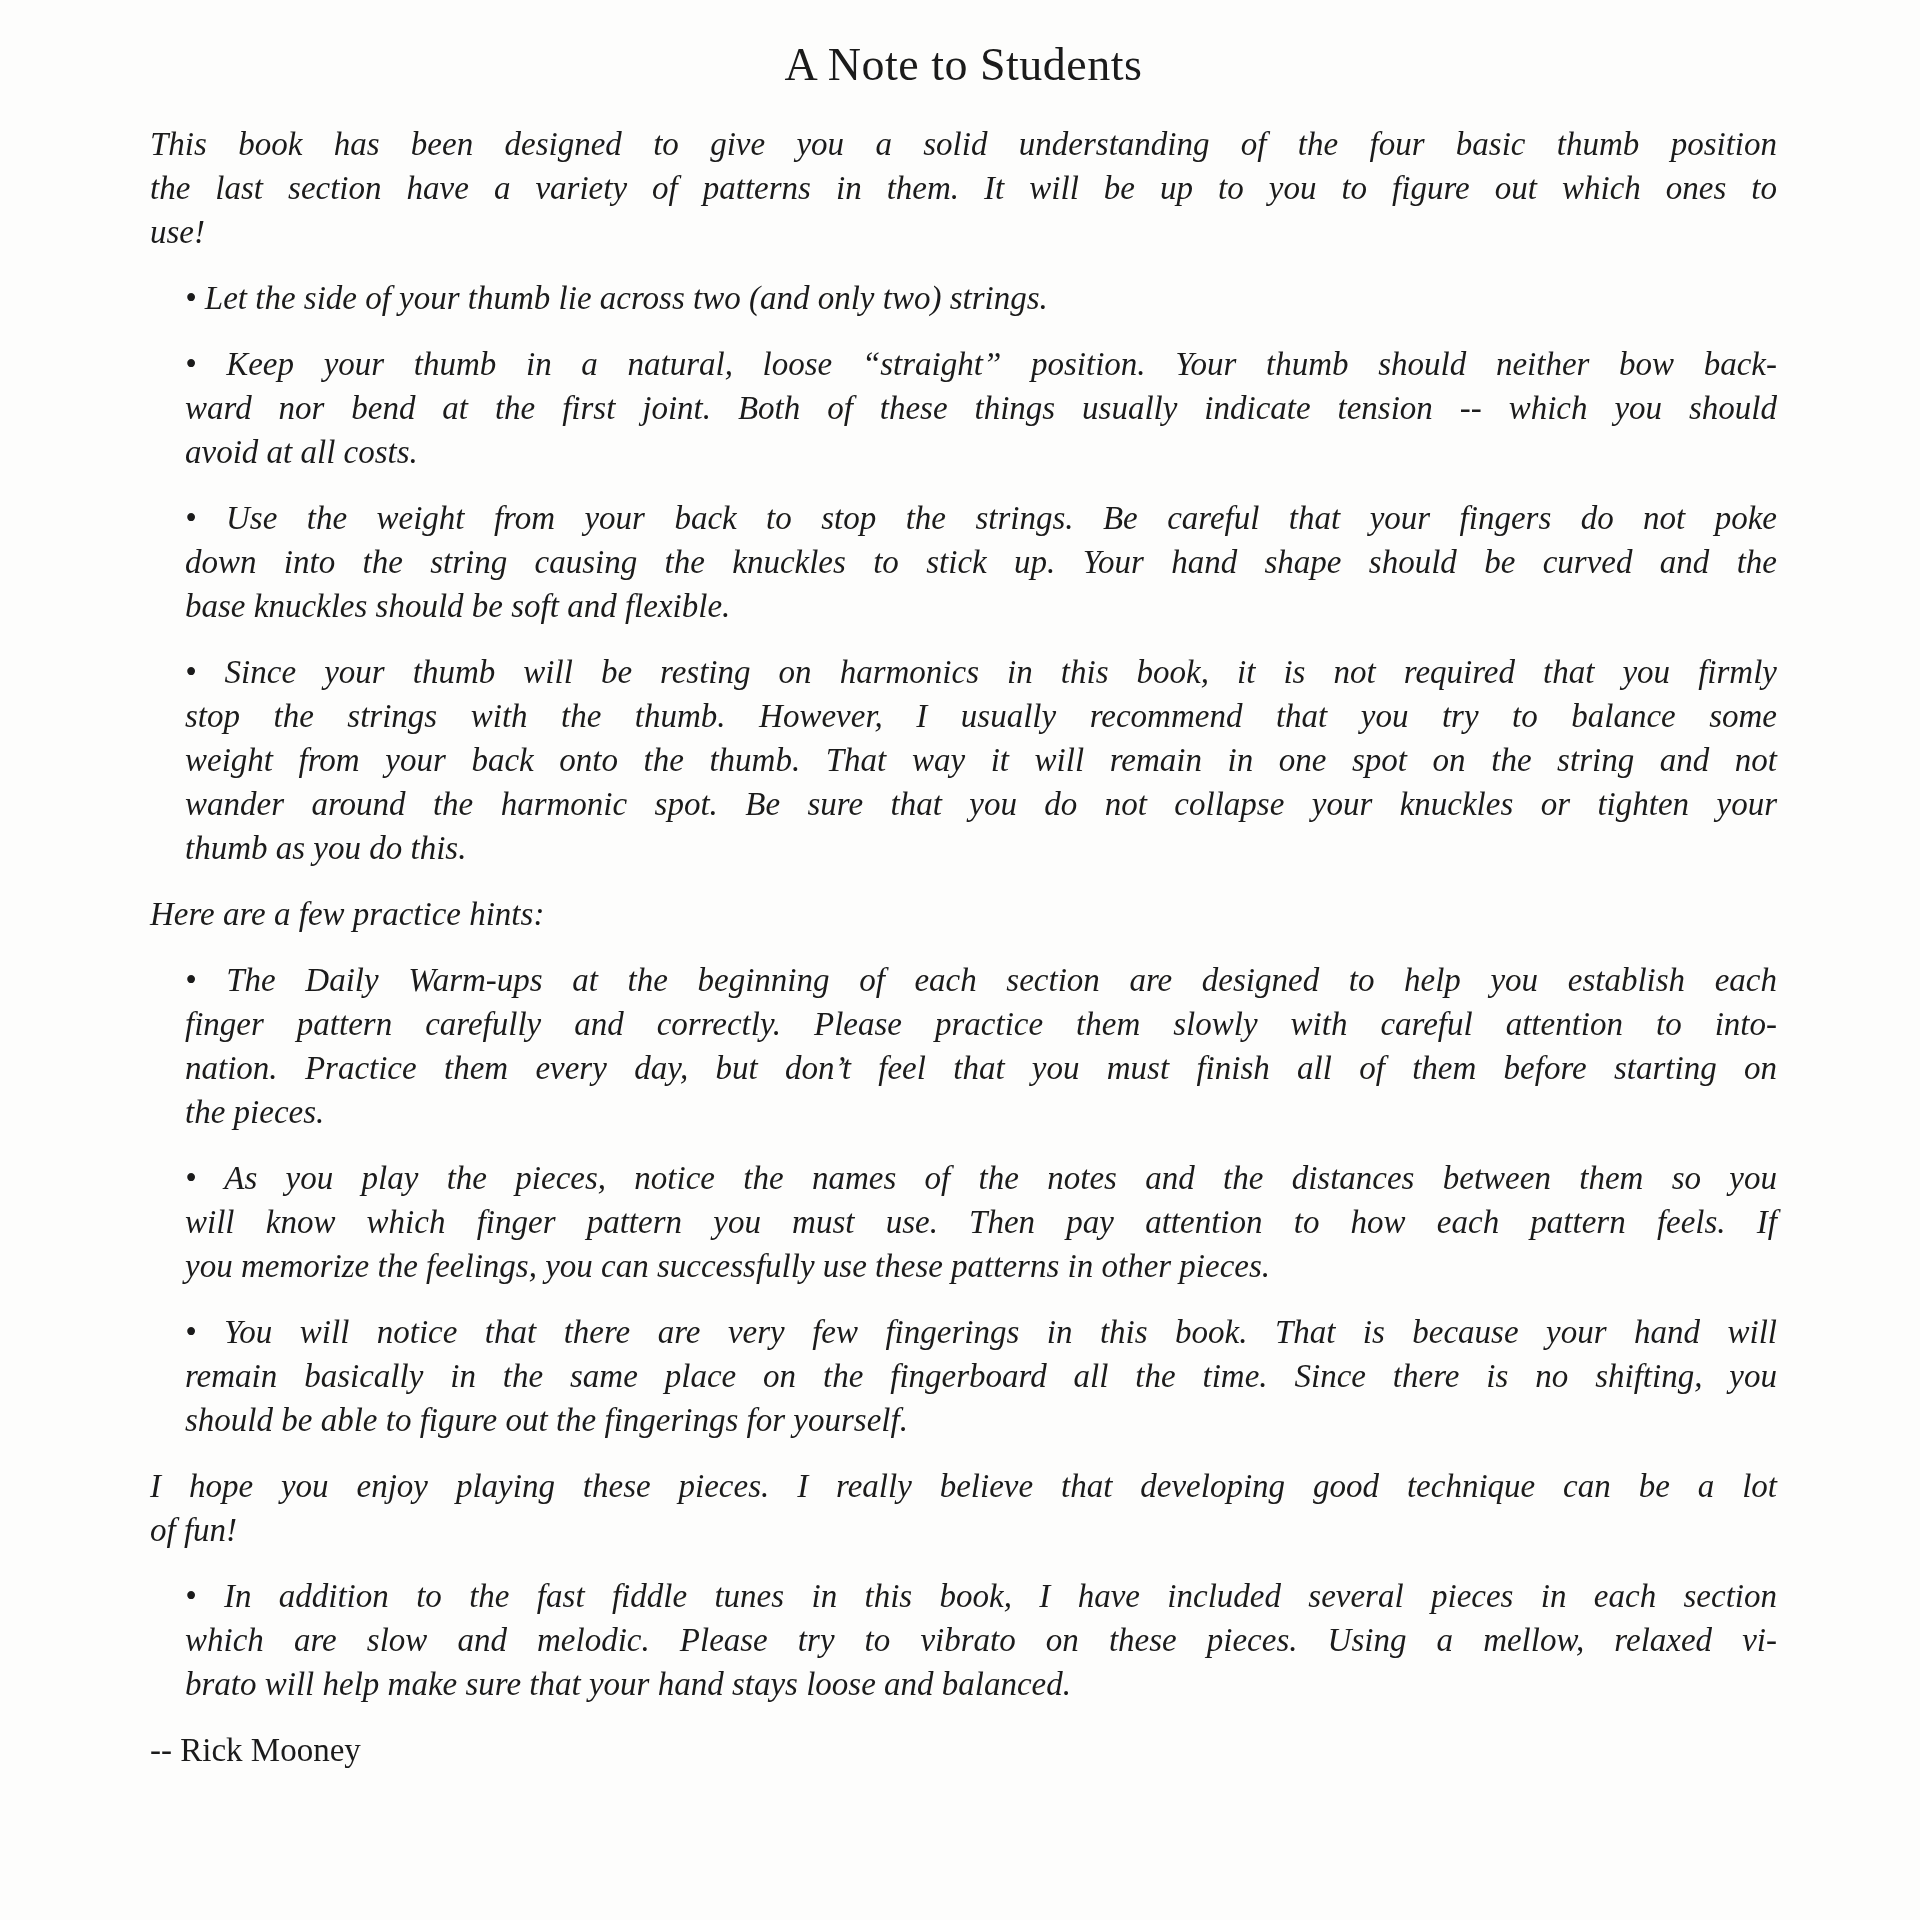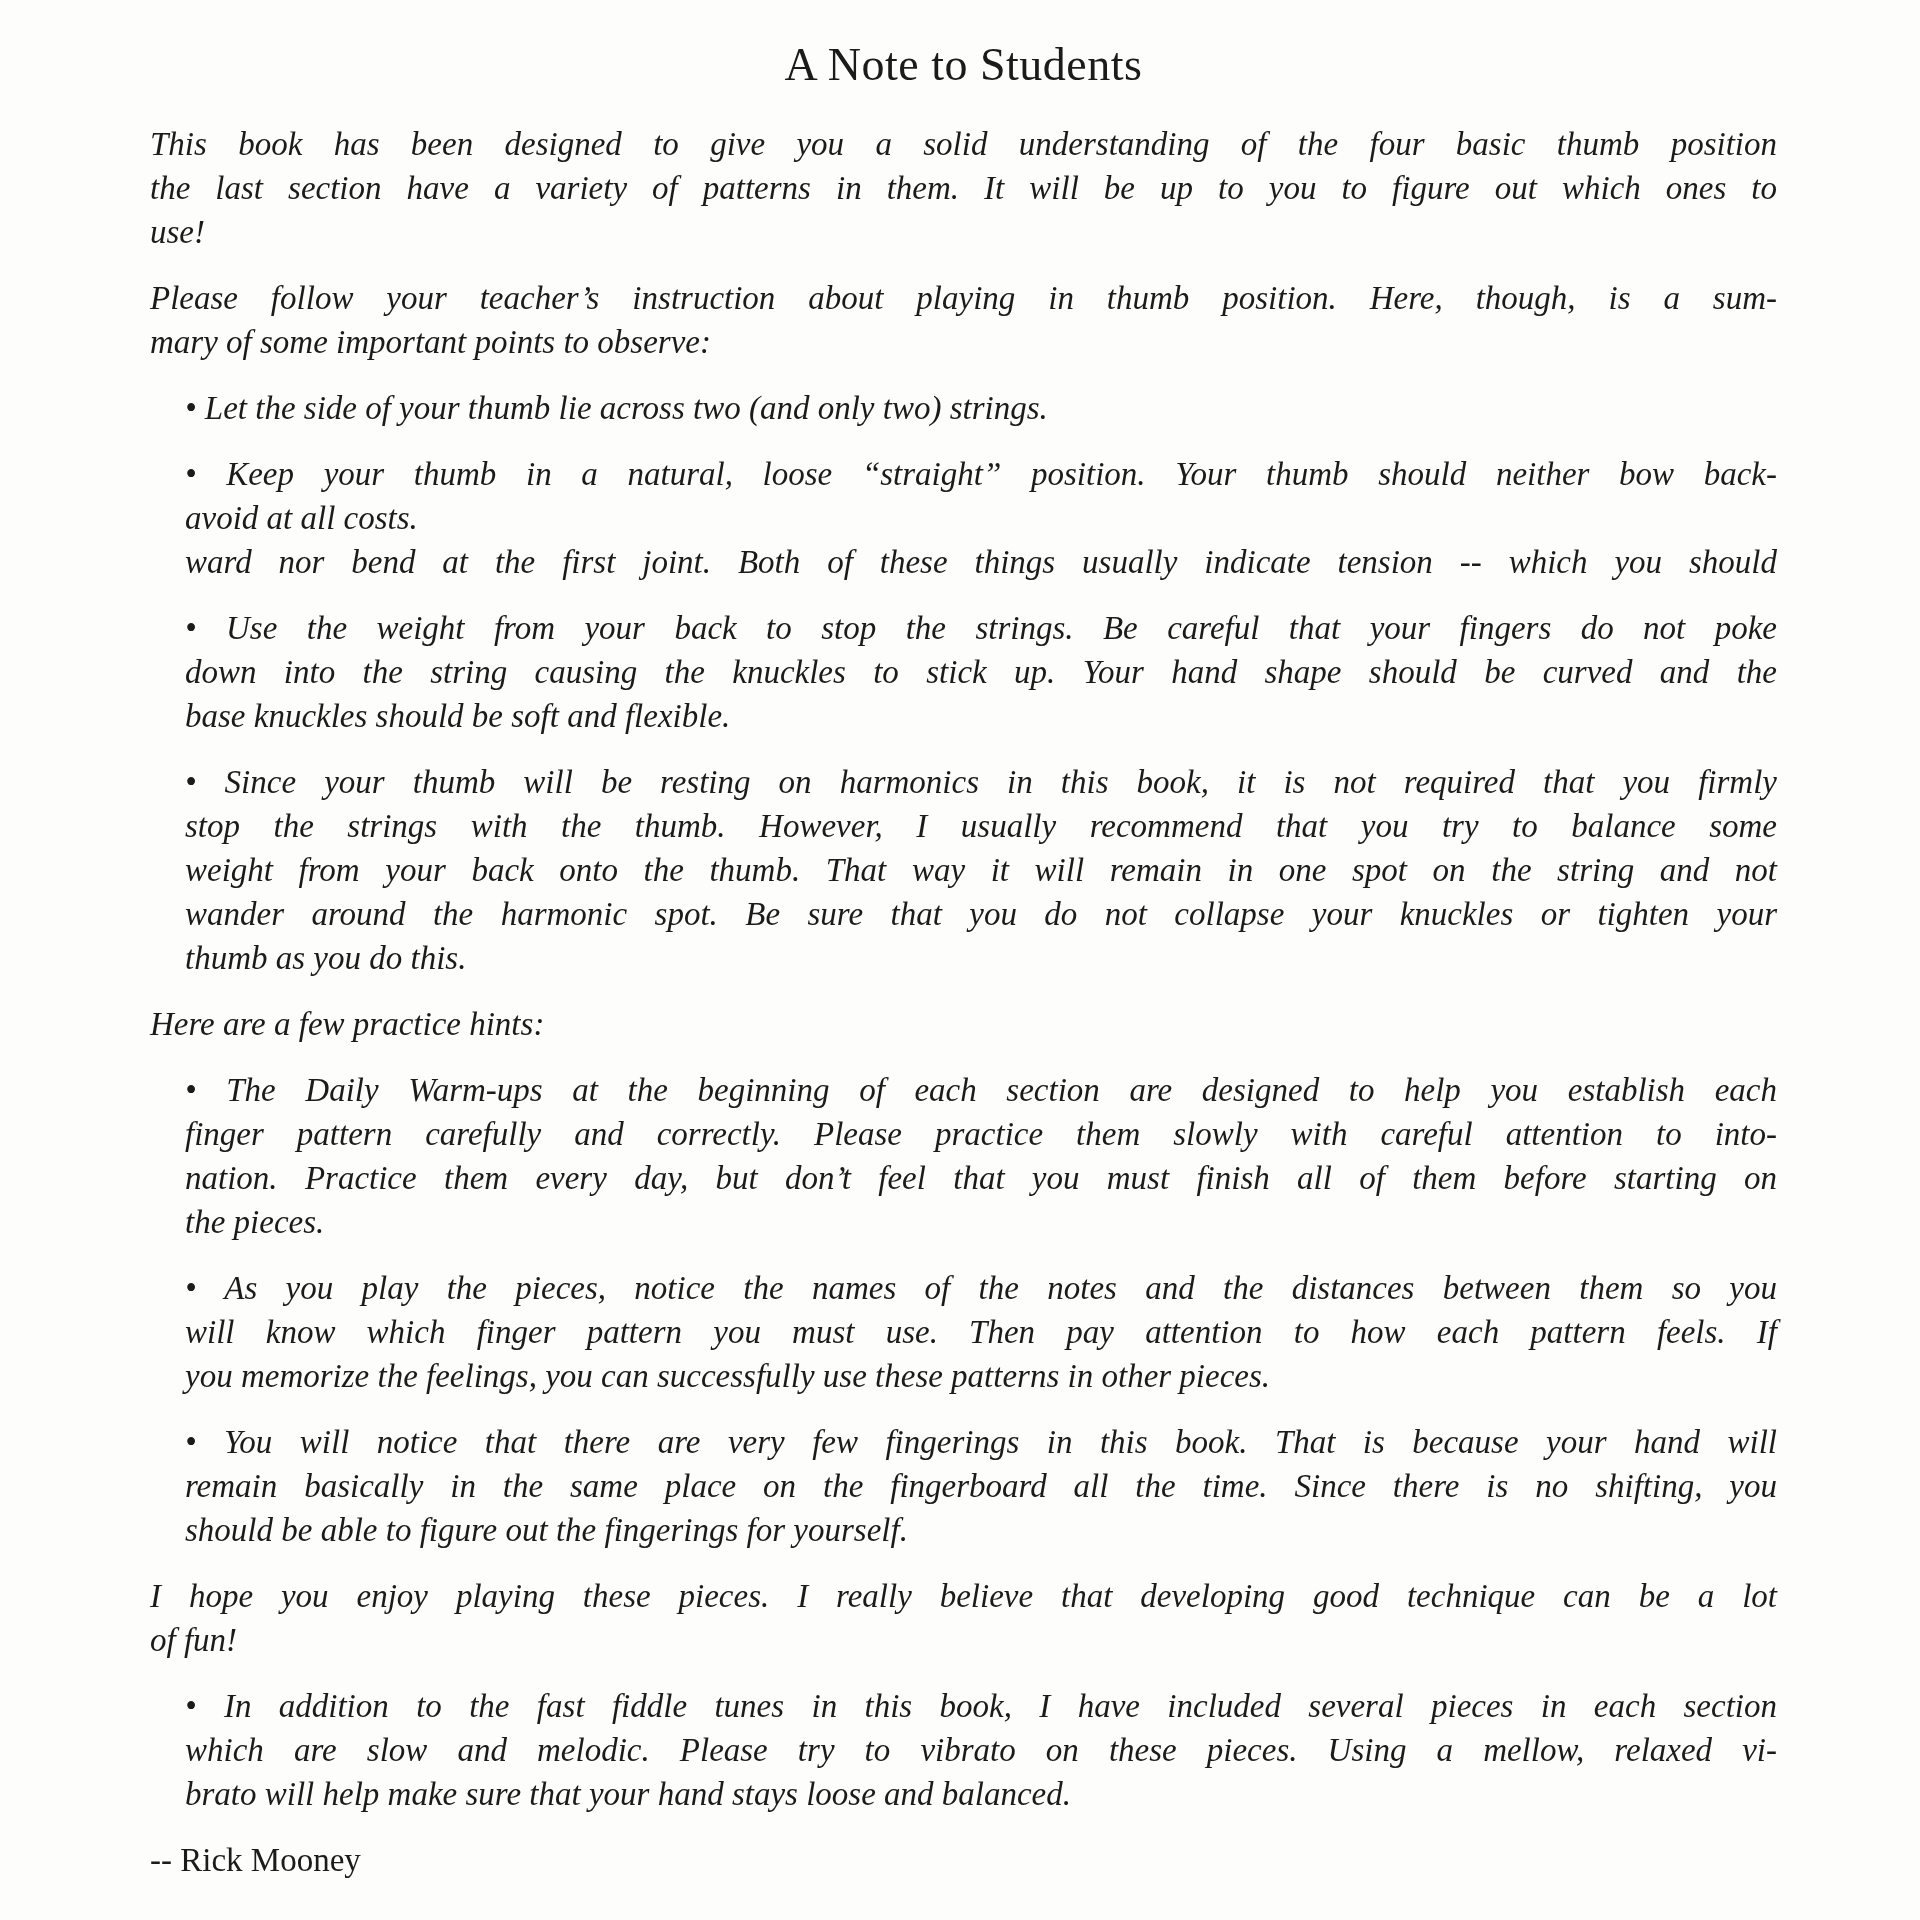--- a/index.html
+++ b/index.html
@@ -61,31 +61,27 @@
 
 <div class="page">
   <h1 class="doc-title">A Note to Students</h1>
 
   <div>
       <div class="block paragraph">
         <div class="line">This book has been designed to give you a solid understanding of the four basic thumb position</div>
         <div class="line">the last section have a variety of patterns in them. It will be up to you to figure out which ones to</div>
         <div class="line last">use!</div>
       </div>
-      <div class="block paragraph">
-        <div class="line">Please follow your teacher’s instruction about playing in thumb position. Here, though, is a sum-</div>
-        <div class="line last">mary of some important points to observe:</div>
-      </div>
       <div class="block bullet">
         <div class="line last">• Let the side of your thumb lie across two (and only two) strings.</div>
       </div>
       <div class="block bullet">
         <div class="line">• Keep your thumb in a natural, loose “straight” position. Your thumb should neither bow back-</div>
+        <div class="line">ward nor bend at the first joint. Both of these things usually indicate tension -- which you should</div>
         <div class="line last">avoid at all costs.</div>
-        <div class="line">ward nor bend at the first joint. Both of these things usually indicate tension -- which you should</div>
       </div>
       <div class="block bullet">
         <div class="line">• Use the weight from your back to stop the strings. Be careful that your fingers do not poke</div>
         <div class="line">down into the string causing the knuckles to stick up. Your hand shape should be curved and the</div>
         <div class="line last">base knuckles should be soft and flexible.</div>
       </div>
       <div class="block bullet">
         <div class="line">• Since your thumb will be resting on harmonics in this book, it is not required that you firmly</div>
         <div class="line">stop the strings with the thumb. However, I usually recommend that you try to balance some</div>
         <div class="line">weight from your back onto the thumb. That way it will remain in one spot on the string and not</div>

